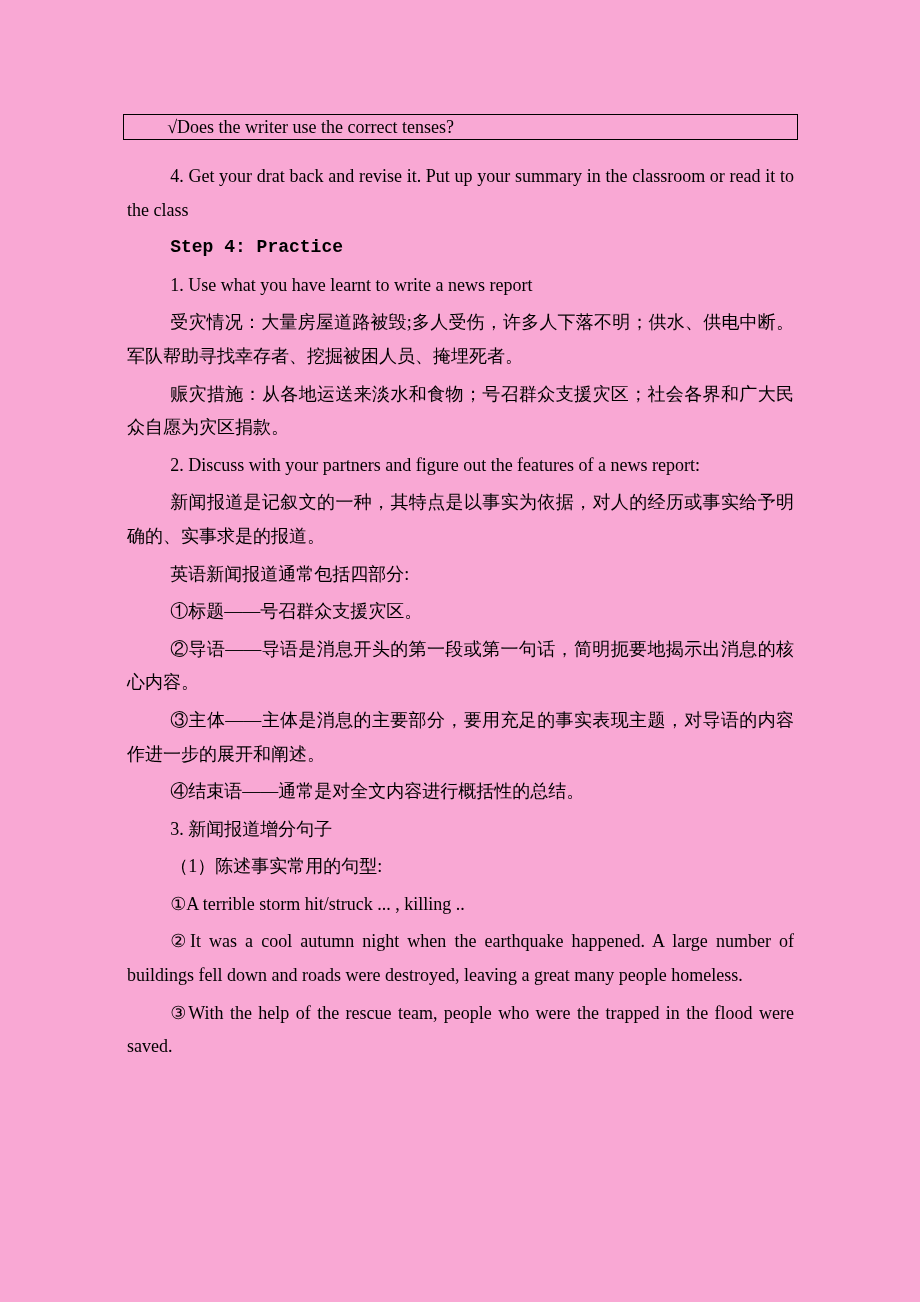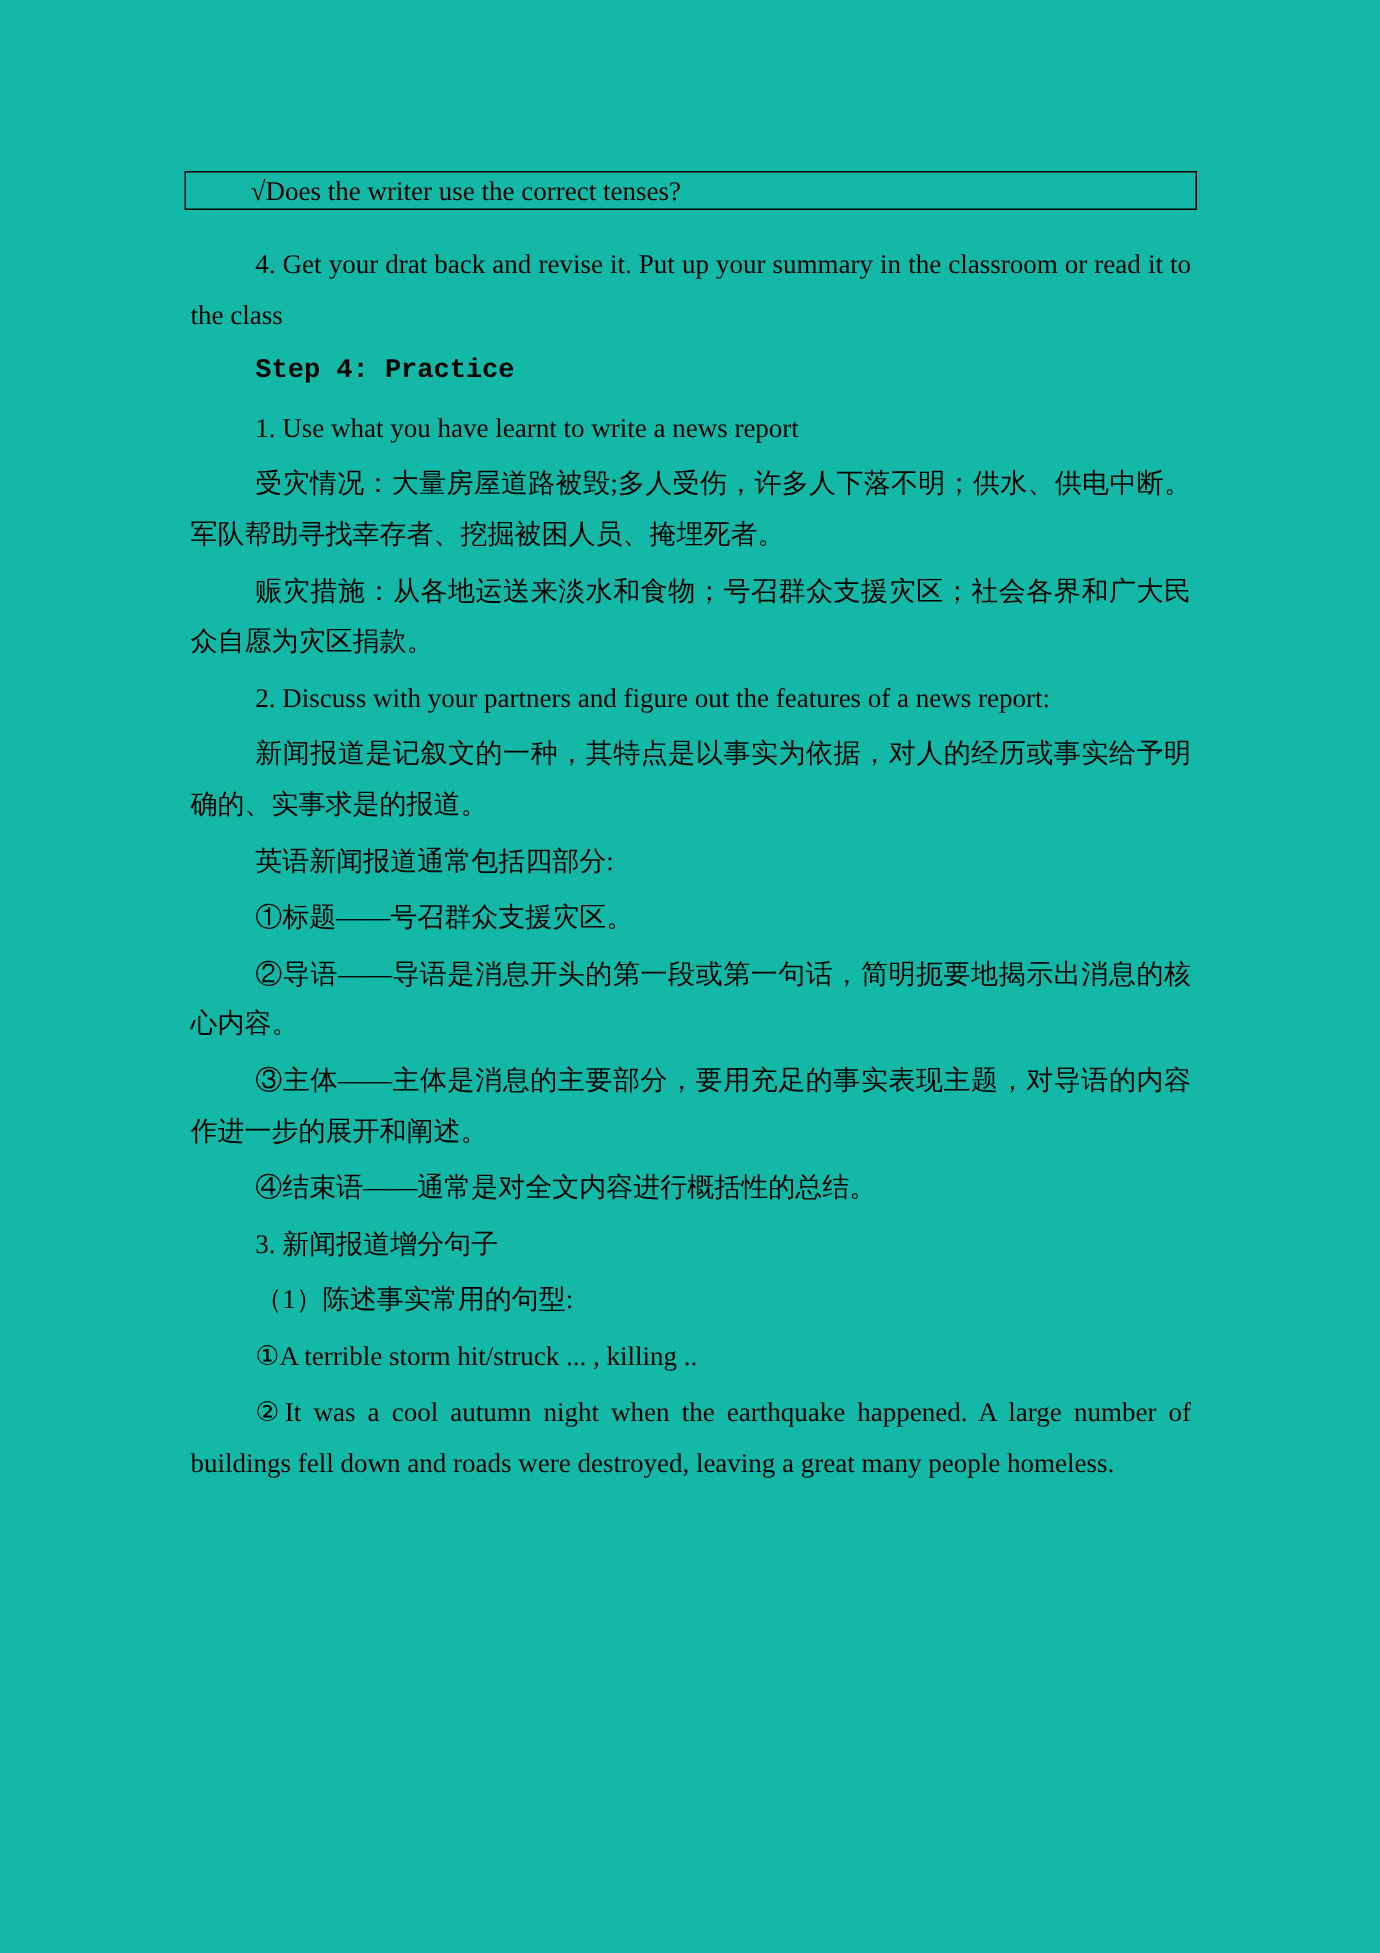--- a/index.html
+++ b/index.html
@@ -4,21 +4,21 @@
 <style>
   html, body {
     margin: 0;
     padding: 0;
     background: #ffffff;
   }
   .page {
     position: relative;
     width: 920px;
     height: 1302px;
-    background: #14b8a6;
+    background: #f9a8d4;
     color: #000000;
     font-family: "Liberation Serif", "DejaVu Serif", serif;
     font-size: 18px;
     box-sizing: border-box;
     padding: 114px 122px 0 123px;
     overflow: hidden;
   }
   .checklist-box {
     border: 1px solid #000000;
     box-sizing: border-box;
@@ -66,15 +66,16 @@
     <p>新闻报道是记叙文的一种，其特点是以事实为依据，对人的经历或事实给予明确的、实事求是的报道。</p>
     <p>英语新闻报道通常包括四部分:</p>
     <p>①标题——号召群众支援灾区。</p>
     <p>②导语——导语是消息开头的第一段或第一句话，简明扼要地揭示出消息的核心内容。</p>
     <p>③主体——主体是消息的主要部分，要用充足的事实表现主题，对导语的内容作进一步的展开和阐述。</p>
     <p>④结束语——通常是对全文内容进行概括性的总结。</p>
     <p>3. 新闻报道增分句子</p>
     <p>（1）陈述事实常用的句型:</p>
     <p>①A terrible storm hit/struck ... , killing ..</p>
     <p>②It was a cool autumn night when the earthquake happened. A large number of buildings fell down and roads were destroyed, leaving a great many people homeless.</p>
+    <p>③With the help of the rescue team, people who were the trapped in the flood were saved.</p>
   </div>
 
 </div>
 
 </body></html>

